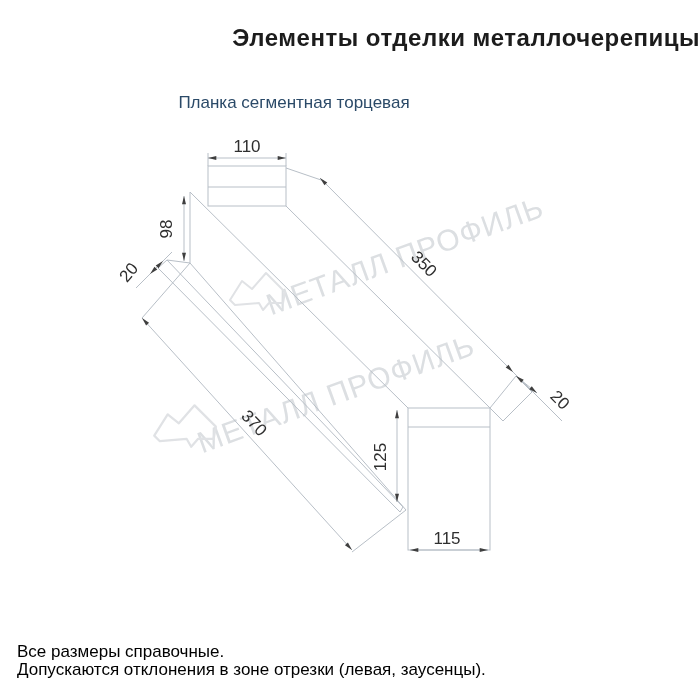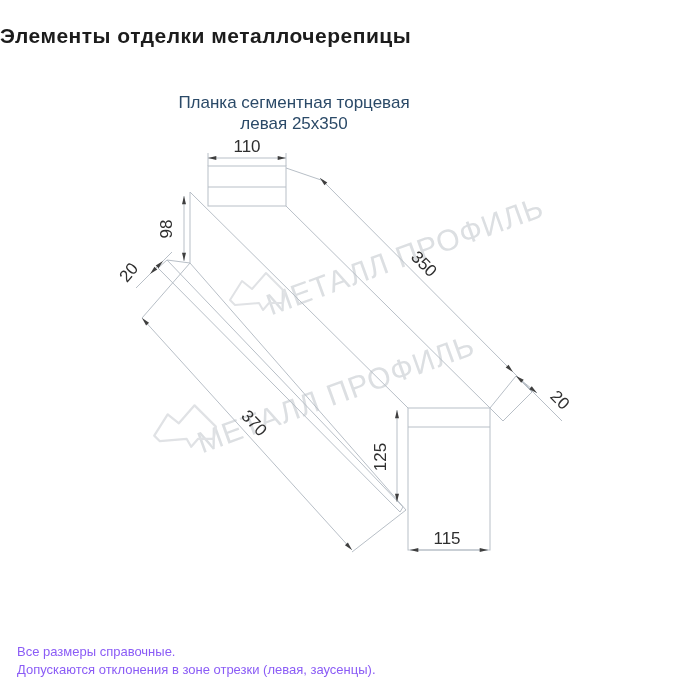--- a/index.html
+++ b/index.html
@@ -1,52 +1,51 @@
 <!DOCTYPE html>
 <html><head>
 <meta charset="utf-8">
 <style>
   html,body{margin:0;padding:0;}
   body{
     width:700px;height:700px;position:relative;background:#ffffff;
     font-family:"Liberation Sans", sans-serif;overflow:hidden;
   }
   .title{
-    position:absolute;left:0;top:24px;width:700px;text-align:left;
-    font-size:21px;font-weight:bold;color:#1c1c1c;letter-spacing:.5px;
+    position:absolute;left:0;top:24px;width:700px;text-align:right;
+    font-size:24px;font-weight:bold;color:#1c1c1c;letter-spacing:.5px;
   }
   .subtitle{
     position:absolute;left:0;top:92px;width:588px;text-align:center;
     font-size:17px;line-height:21px;color:#2b4a68;
   }
   .watermark{
     position:absolute;color:#dcdfe2;font-size:30px;letter-spacing:1px;
     white-space:nowrap;transform:translate(-50%,-50%) rotate(-20deg);
     user-select:none;
   }
   .wm1{left:405px;top:256px;}
   .wm2{left:336px;top:394px;}
   .footnotes{
-    position:absolute;left:17px;top:643px;font-size:13px;line-height:18px;color:#8b5cf6;
+    position:absolute;left:17px;top:643px;font-size:17px;line-height:18px;color:#000000;
   }
   svg.drawing{position:absolute;left:0;top:0;}
   .ln{stroke:#b8bfc7;stroke-width:1;fill:none;}
   .dimtxt{fill:#2f2f2f;font-size:17px;font-family:"Liberation Sans",sans-serif;}
   .logo{stroke:#e0e2e5;stroke-width:2;fill:none;stroke-linejoin:round;stroke-linecap:round;}
 </style>
 </head>
 <body>
 
 <div class="watermark wm1">МЕТАЛЛ ПРОФИЛЬ</div>
 <div class="watermark wm2">МЕТАЛЛ ПРОФИЛЬ</div>
 
 <div class="title">Элементы отделки металлочерепицы</div>
 <div class="subtitle">
   <div>Планка сегментная торцевая</div>
-  <div>левая 25х350</div>
 </div>
 <div class="footnotes">
   <div>Все размеры справочные.</div>
   <div>Допускаются отклонения в зоне отрезки (левая, заусенцы).</div>
 </div>
 
 <svg class="drawing" width="700" height="700" viewBox="0 0 700 700">
   <defs>
     <marker id="arr" viewBox="0 0 10 6" refX="10" refY="3" markerWidth="10" markerHeight="5" orient="auto-start-reverse" markerUnits="strokeWidth">
       <path d="M10,3 L0,0.6 L0,5.4 Z" fill="#3f3f3f"></path>

